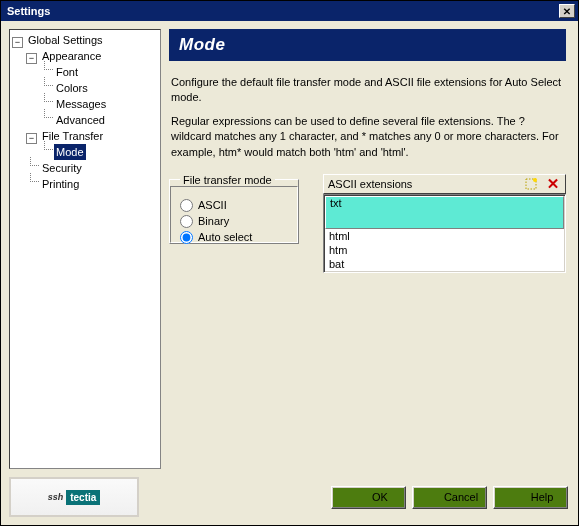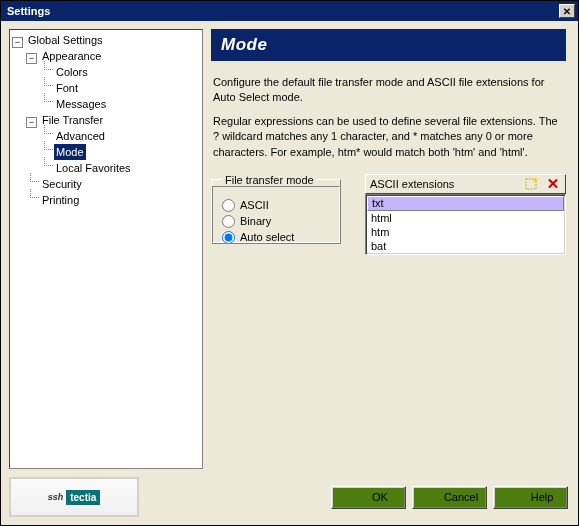--- a/index.html
+++ b/index.html
@@ -47,21 +47,21 @@
     color: #000;
   }
   .content {
     flex: 1;
     display: flex;
     padding: 8px 8px 0 8px;
     gap: 8px;
     overflow: hidden;
   }
   .tree-panel {
-    width: 194px;
+    width: 152px;
     height: 440px;
     background: #fff;
     border: 1px solid #848484;
     border-top-color: #404040;
     border-left-color: #404040;
     overflow: auto;
     padding: 2px;
   }
   .tree-node {
     white-space: nowrap;
@@ -201,24 +201,24 @@
     border-top-color: #808080;
     border-left-color: #808080;
     border-right-color: #fff;
     border-bottom-color: #fff;
     box-shadow: inset 1px 1px 0 #404040, inset -1px -1px 0 #d4d0c8;
     height: 220px;
     overflow: auto;
     padding: 1px;
   }
   .ascii-header-inside {
-    background: #c4b5fd;
+    background: #5eead4;
     border: 1px solid;
     border-color: #fff #808080 #808080 #fff;
-    height: 15px;
+    height: 33px;
     line-height: 13px;
     padding: 0 4px;
     font-size: 11px;
     width: 100%;
   }
   .ascii-item { padding: 1px 4px; }
   .bottom-row {
     display: flex;
     align-items: center;
     justify-content: space-between;
@@ -267,39 +267,36 @@
   <div class="content">
 
     <div class="tree-panel">
       <div class="tree-node">
         <span class="tree-toggle">−</span><span class="tree-label">Global Settings</span>
       </div>
       <div class="tree-node">
         <span class="tree-indent" style="width:14px"></span><span class="tree-toggle">−</span><span class="tree-label">Appearance</span>
       </div>
       <div class="tree-node">
+        <span class="tree-indent" style="width:28px"></span><span class="tree-line"></span><span class="tree-label">Font</span>
+      </div>
+      <div class="tree-node">
         <span class="tree-indent" style="width:28px"></span><span class="tree-line"></span><span class="tree-label">Colors</span>
       </div>
       <div class="tree-node">
-        <span class="tree-indent" style="width:28px"></span><span class="tree-line"></span><span class="tree-label">Font</span>
-      </div>
-      <div class="tree-node">
         <span class="tree-indent" style="width:28px"></span><span class="tree-line"></span><span class="tree-label">Messages</span>
       </div>
       <div class="tree-node">
+        <span class="tree-indent" style="width:28px"></span><span class="tree-line"></span><span class="tree-label">Advanced</span>
+      </div>
+      <div class="tree-node">
         <span class="tree-indent" style="width:14px"></span><span class="tree-toggle">−</span><span class="tree-label">File Transfer</span>
       </div>
       <div class="tree-node">
-        <span class="tree-indent" style="width:28px"></span><span class="tree-line"></span><span class="tree-label">Advanced</span>
-      </div>
-      <div class="tree-node">
         <span class="tree-indent" style="width:28px"></span><span class="tree-line"></span><span class="tree-label selected">Mode</span>
-      </div>
-      <div class="tree-node">
-        <span class="tree-indent" style="width:28px"></span><span class="tree-line"></span><span class="tree-label">Local Favorites</span>
       </div>
       <div class="tree-node">
         <span class="tree-indent" style="width:14px"></span><span class="tree-line"></span><span class="tree-label">Security</span>
       </div>
       <div class="tree-node">
         <span class="tree-indent" style="width:14px"></span><span class="tree-line"></span><span class="tree-label">Printing</span>
       </div>
     </div>
 
     <div class="main-panel">

